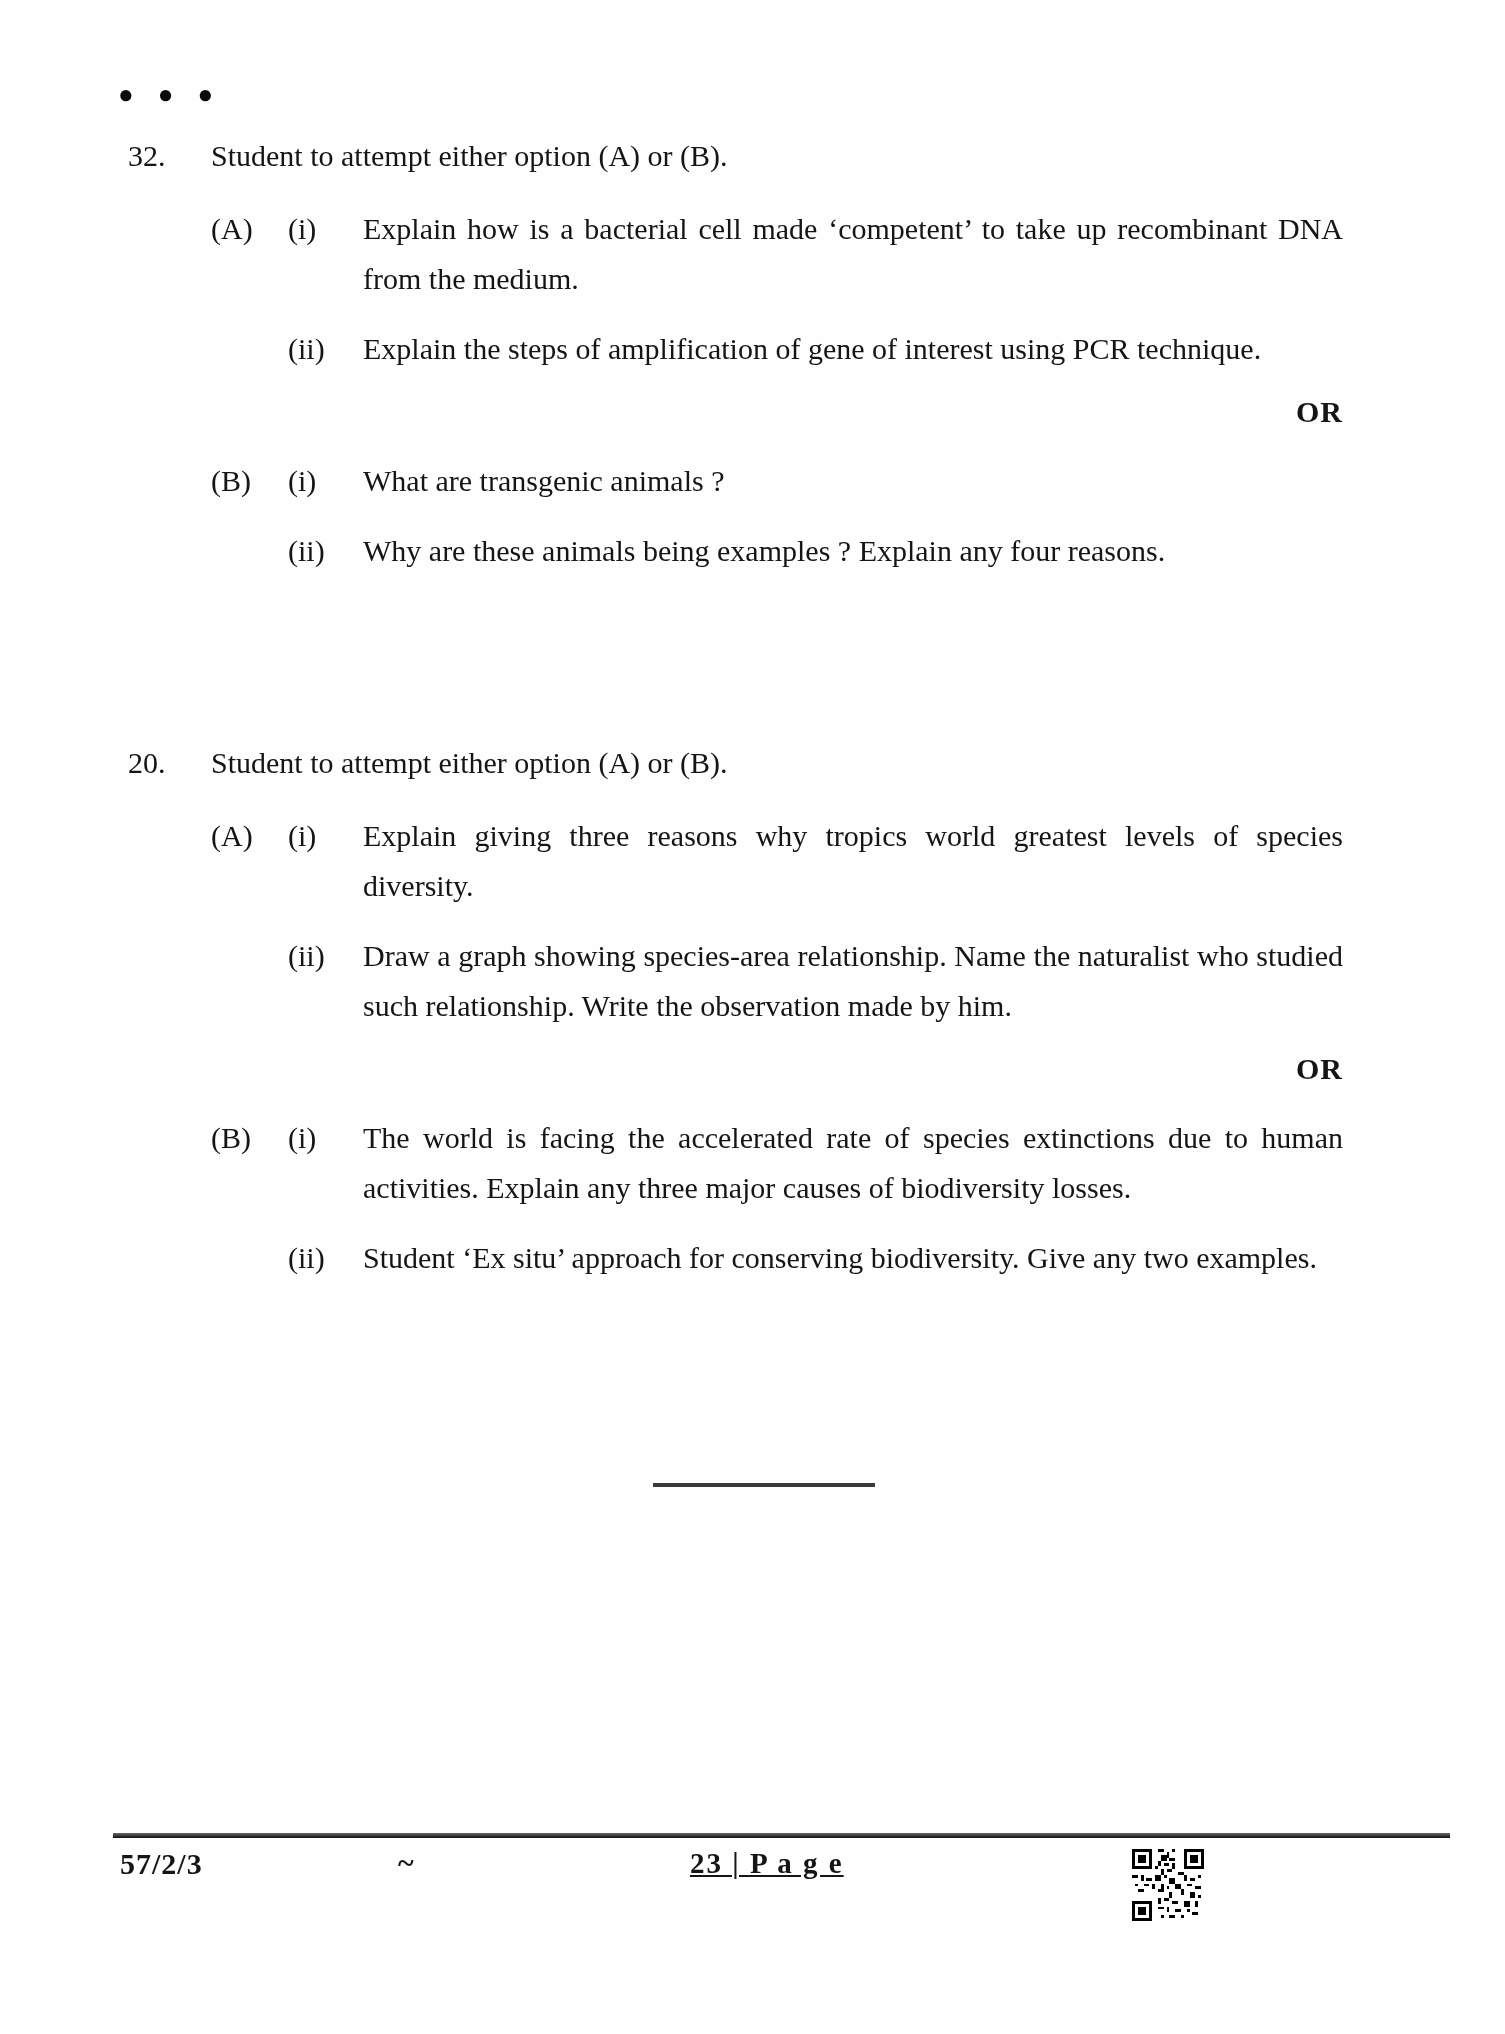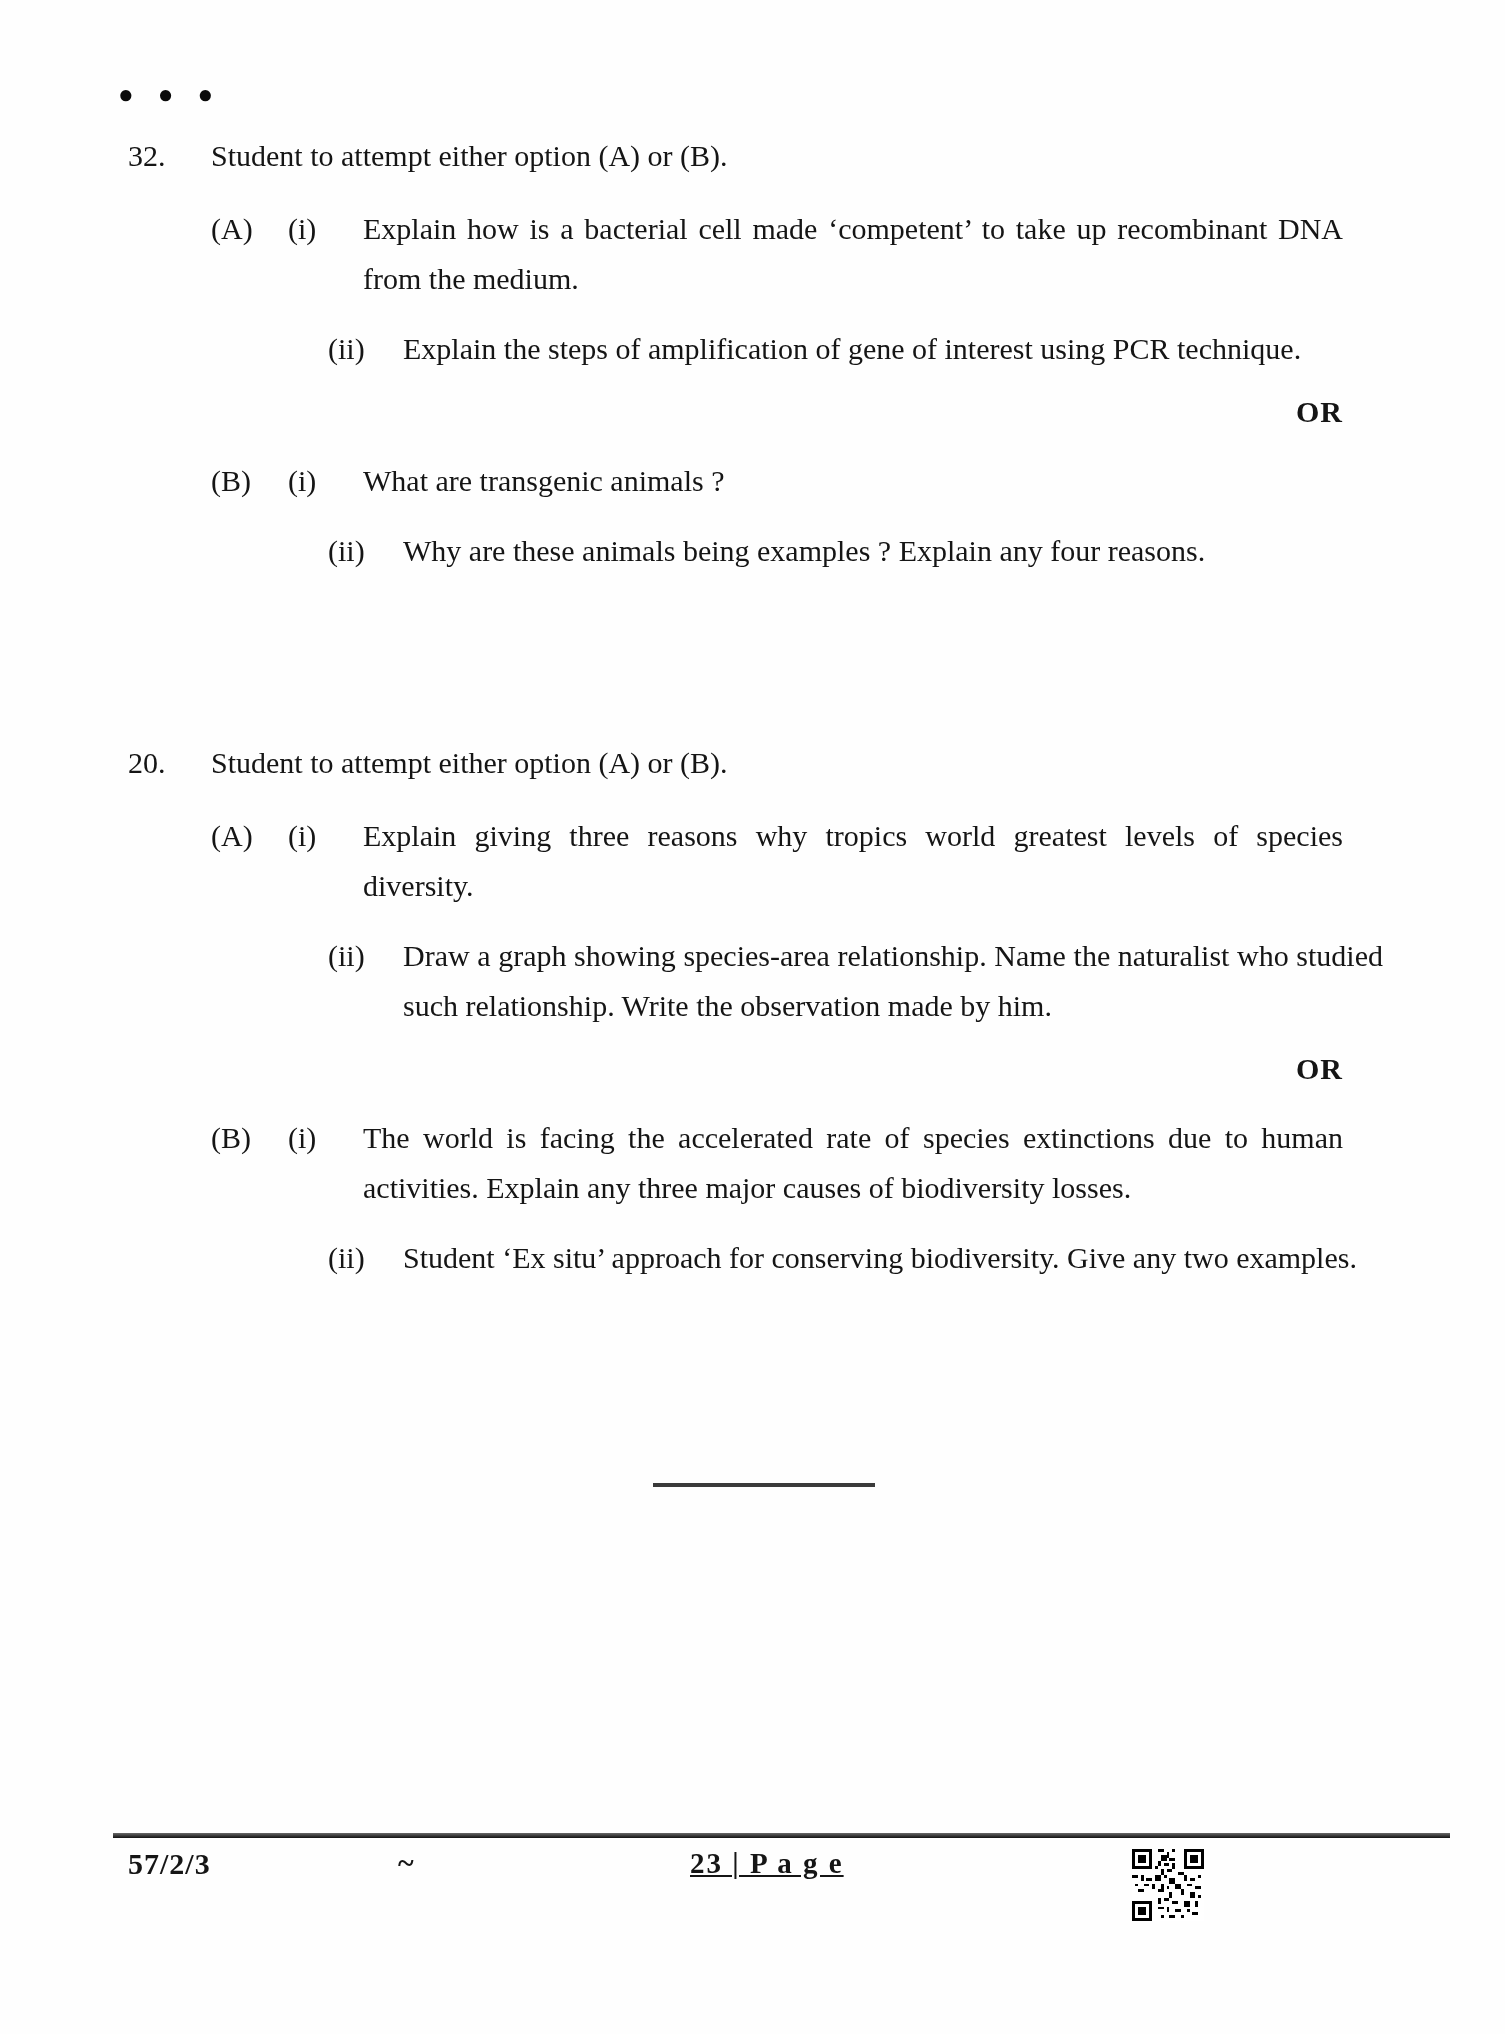--- a/index.html
+++ b/index.html
@@ -21,32 +21,32 @@
   .q32{top:138px;}
   .q33{top:745px;}
   .q-head{display:flex;line-height:36px;}
   .q-num{width:83px;flex:0 0 83px;}
   .q-intro{flex:1;}
   .opt{display:flex;margin-left:83px;margin-top:30px;}
   .opt-b{margin-top:22px;}
   .opt-label{width:77px;flex:0 0 77px;line-height:50px;}
   .parts{flex:1;}
   .part{display:flex;}
-  .part + .part{margin-top:20px;margin-left:40px;}
+  .part + .part{margin-top:20px;}
   .part-label{width:75px;flex:0 0 75px;line-height:50px;}
   .part-text{width:980px;line-height:50px;text-align:justify;text-align-last:left;}
   .or-sep{margin-top:16px;font-weight:bold;text-align:right;line-height:44px;letter-spacing:1px;}
 
   
   .divider{position:absolute;top:1483px;left:653px;width:222px;height:4px;background:#3a3a3a;}
 
   
   .footer-rule{position:absolute;top:1833px;left:113px;width:1337px;height:5px;
                background:linear-gradient(#6a6a6a,#111);}
-  .footer-code{position:absolute;left:128px;top:1847px;font-size:30px;font-weight:bold;letter-spacing:1px;}
+  .footer-code{position:absolute;left:120px;top:1847px;font-size:30px;font-weight:bold;letter-spacing:1px;}
   .footer-tilde{position:absolute;left:398px;top:1846px;font-size:30px;font-weight:bold;}
   .footer-page{position:absolute;left:690px;top:1847px;font-size:29px;font-weight:bold;letter-spacing:2px;text-decoration:underline;}
   .qr{position:absolute;left:1132px;top:1849px;width:72px;height:72px;}
 </style>
 </head>
 <body>
 
 <div class="page">
 
   <div class="bullets">

